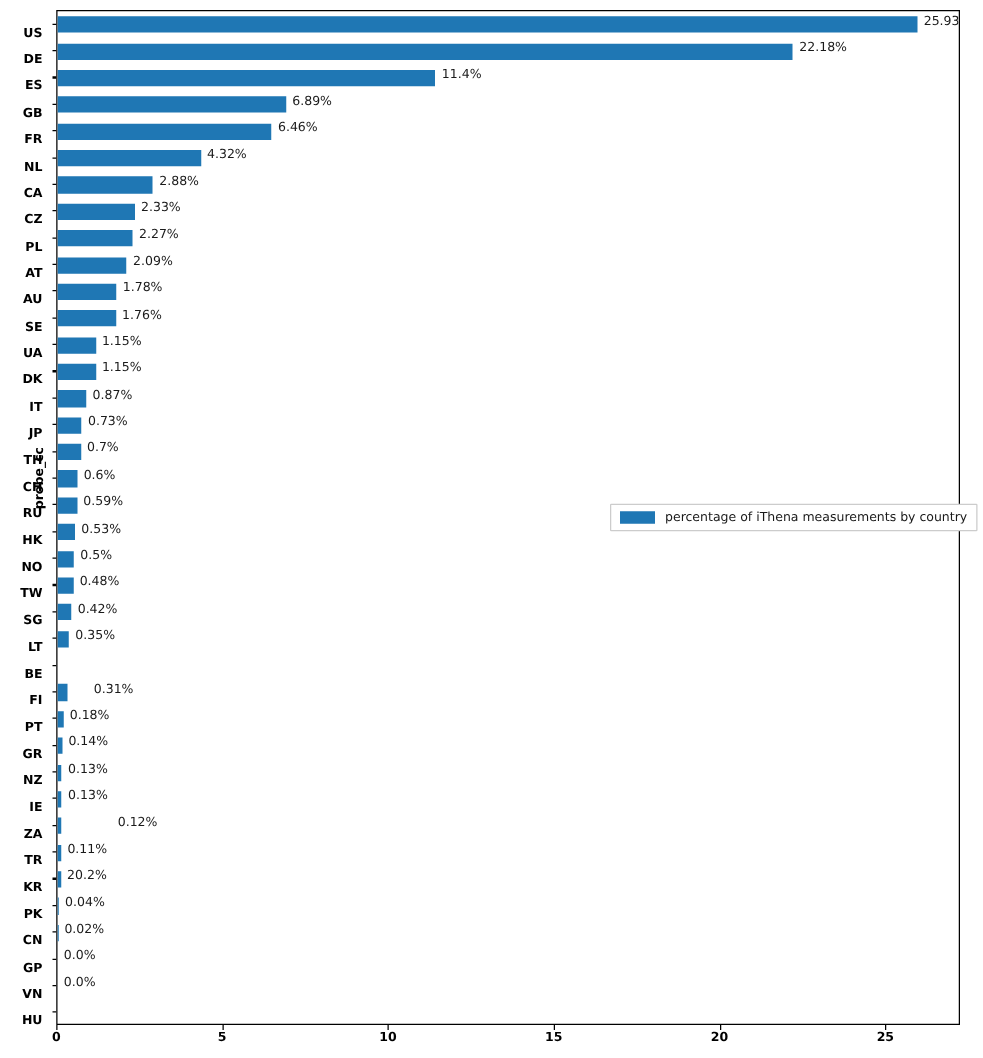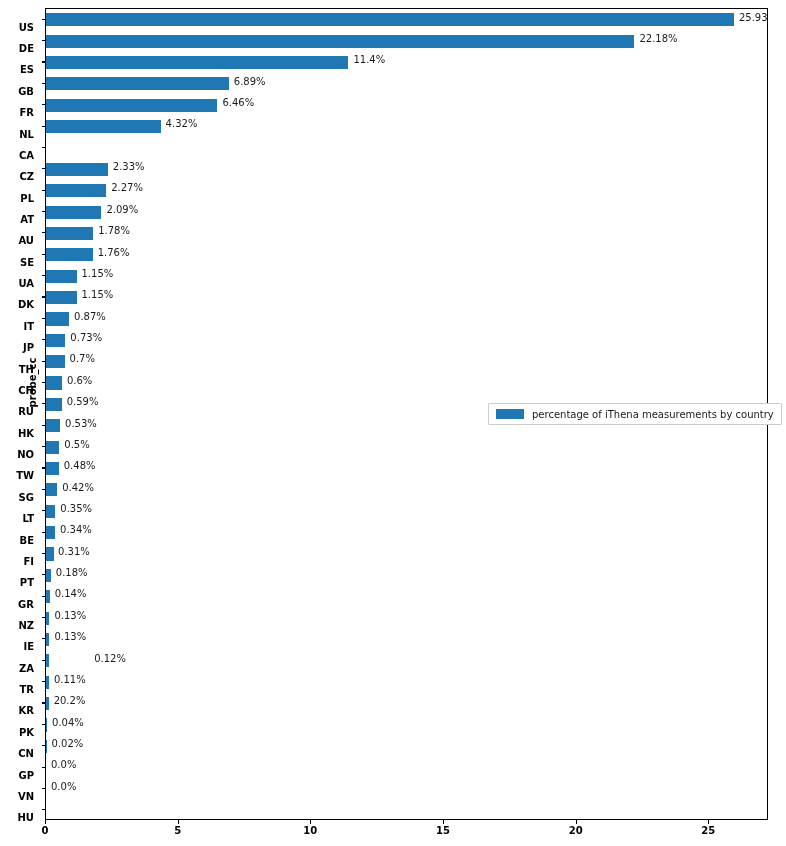--- a/index.html
+++ b/index.html
@@ -228,20 +228,24 @@
           <div class="vlabel" style="left: 187.806px;">6.89%</div>
         </div>
         <div class="row" style="top: 85.4737px;">
           <div class="bar" style="width: 171.397px; background: rgb(31, 119, 180);"></div>
           <div class="vlabel" style="left: 176.397px;">6.46%</div>
         </div>
         <div class="row" style="top: 106.842px;">
           <div class="bar" style="width: 114.619px; background: rgb(31, 119, 180);"></div>
           <div class="vlabel" style="left: 119.619px;">4.32%</div>
         </div>
+        <div class="row" style="top: 128.211px;">
+          <div class="bar" style="width: 76.4125px; background: rgb(31, 119, 180);"></div>
+          <div class="vlabel" style="left: 81.4125px;">2.88%</div>
+        </div>
         <div class="row" style="top: 149.579px;">
           <div class="bar" style="width: 61.8198px; background: rgb(31, 119, 180);"></div>
           <div class="vlabel" style="left: 66.8198px;">2.33%</div>
         </div>
         <div class="row" style="top: 170.947px;">
           <div class="bar" style="width: 60.2279px; background: rgb(31, 119, 180);"></div>
           <div class="vlabel" style="left: 65.2279px;">2.27%</div>
         </div>
         <div class="row" style="top: 192.316px;">
           <div class="bar" style="width: 55.4521px; background: rgb(31, 119, 180);"></div>
@@ -296,27 +300,23 @@
           <div class="vlabel" style="left: 17.7354px;">0.48%</div>
         </div>
         <div class="row" style="top: 470.105px;">
           <div class="bar" style="width: 11.1435px; background: rgb(31, 119, 180);"></div>
           <div class="vlabel" style="left: 16.1435px;">0.42%</div>
         </div>
         <div class="row" style="top: 491.474px; text-align: right;">
           <div class="bar" style="width: 9.28624px; background: rgb(31, 119, 180);"></div>
           <div class="vlabel" style="left: 14.2862px;">0.35%</div>
         </div>
-        <div class="row" style="top: 512.842px;">
-          <div class="bar" style="width: 9.02092px; background: rgb(31, 119, 180);"></div>
-          <div class="vlabel" style="left: 14.0209px;">0.34%</div>
-        </div>
         <div class="row" style="top: 534.211px;">
           <div class="bar" style="width: 8.22495px; background: rgb(31, 119, 180);"></div>
-          <div class="vlabel" style="left: 12px;">0.31%</div>
+          <div class="vlabel" style="left: 29px;">0.31%</div>
         </div>
         <div class="row" style="top: 555.579px;">
           <div class="bar" style="width: 4.77578px; background: rgb(31, 119, 180);"></div>
           <div class="vlabel" style="left: 9.77578px;">0.18%</div>
         </div>
         <div class="row" style="top: 576.947px;">
           <div class="bar" style="width: 3.7145px; background: rgb(31, 119, 180);"></div>
           <div class="vlabel" style="left: 8.7145px;">0.14%</div>
         </div>
         <div class="row" style="top: 598.316px;">

